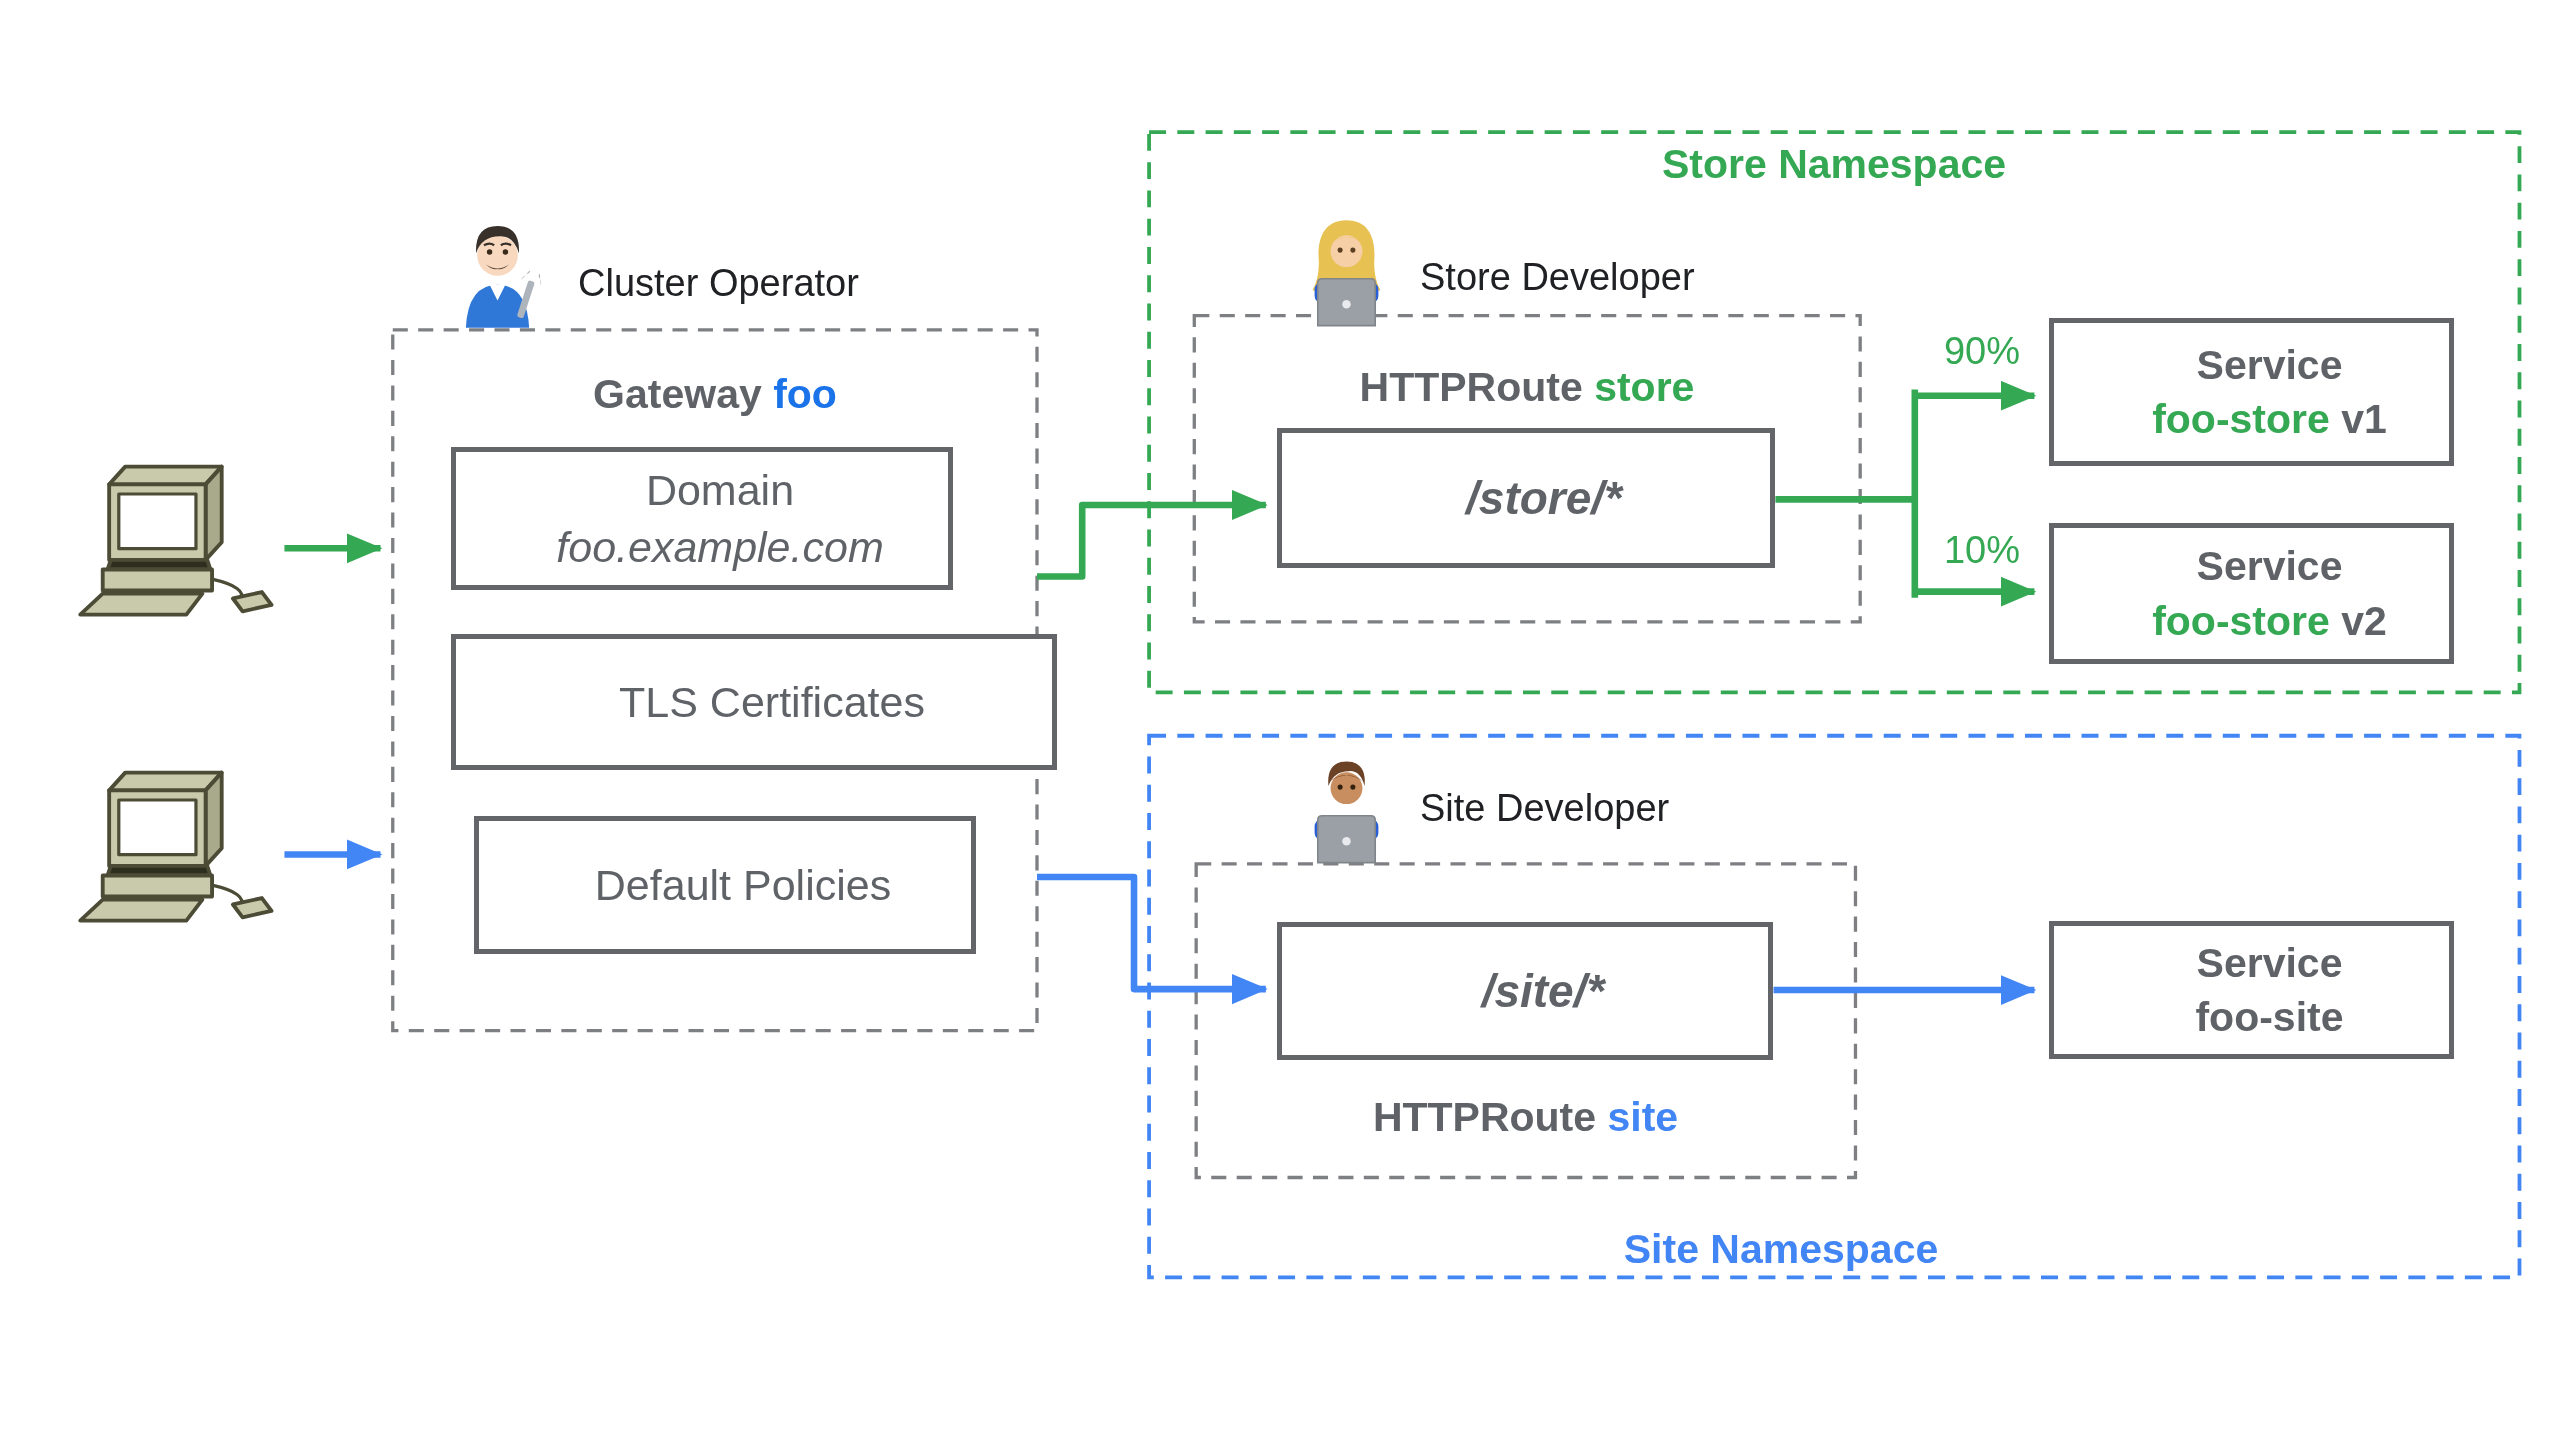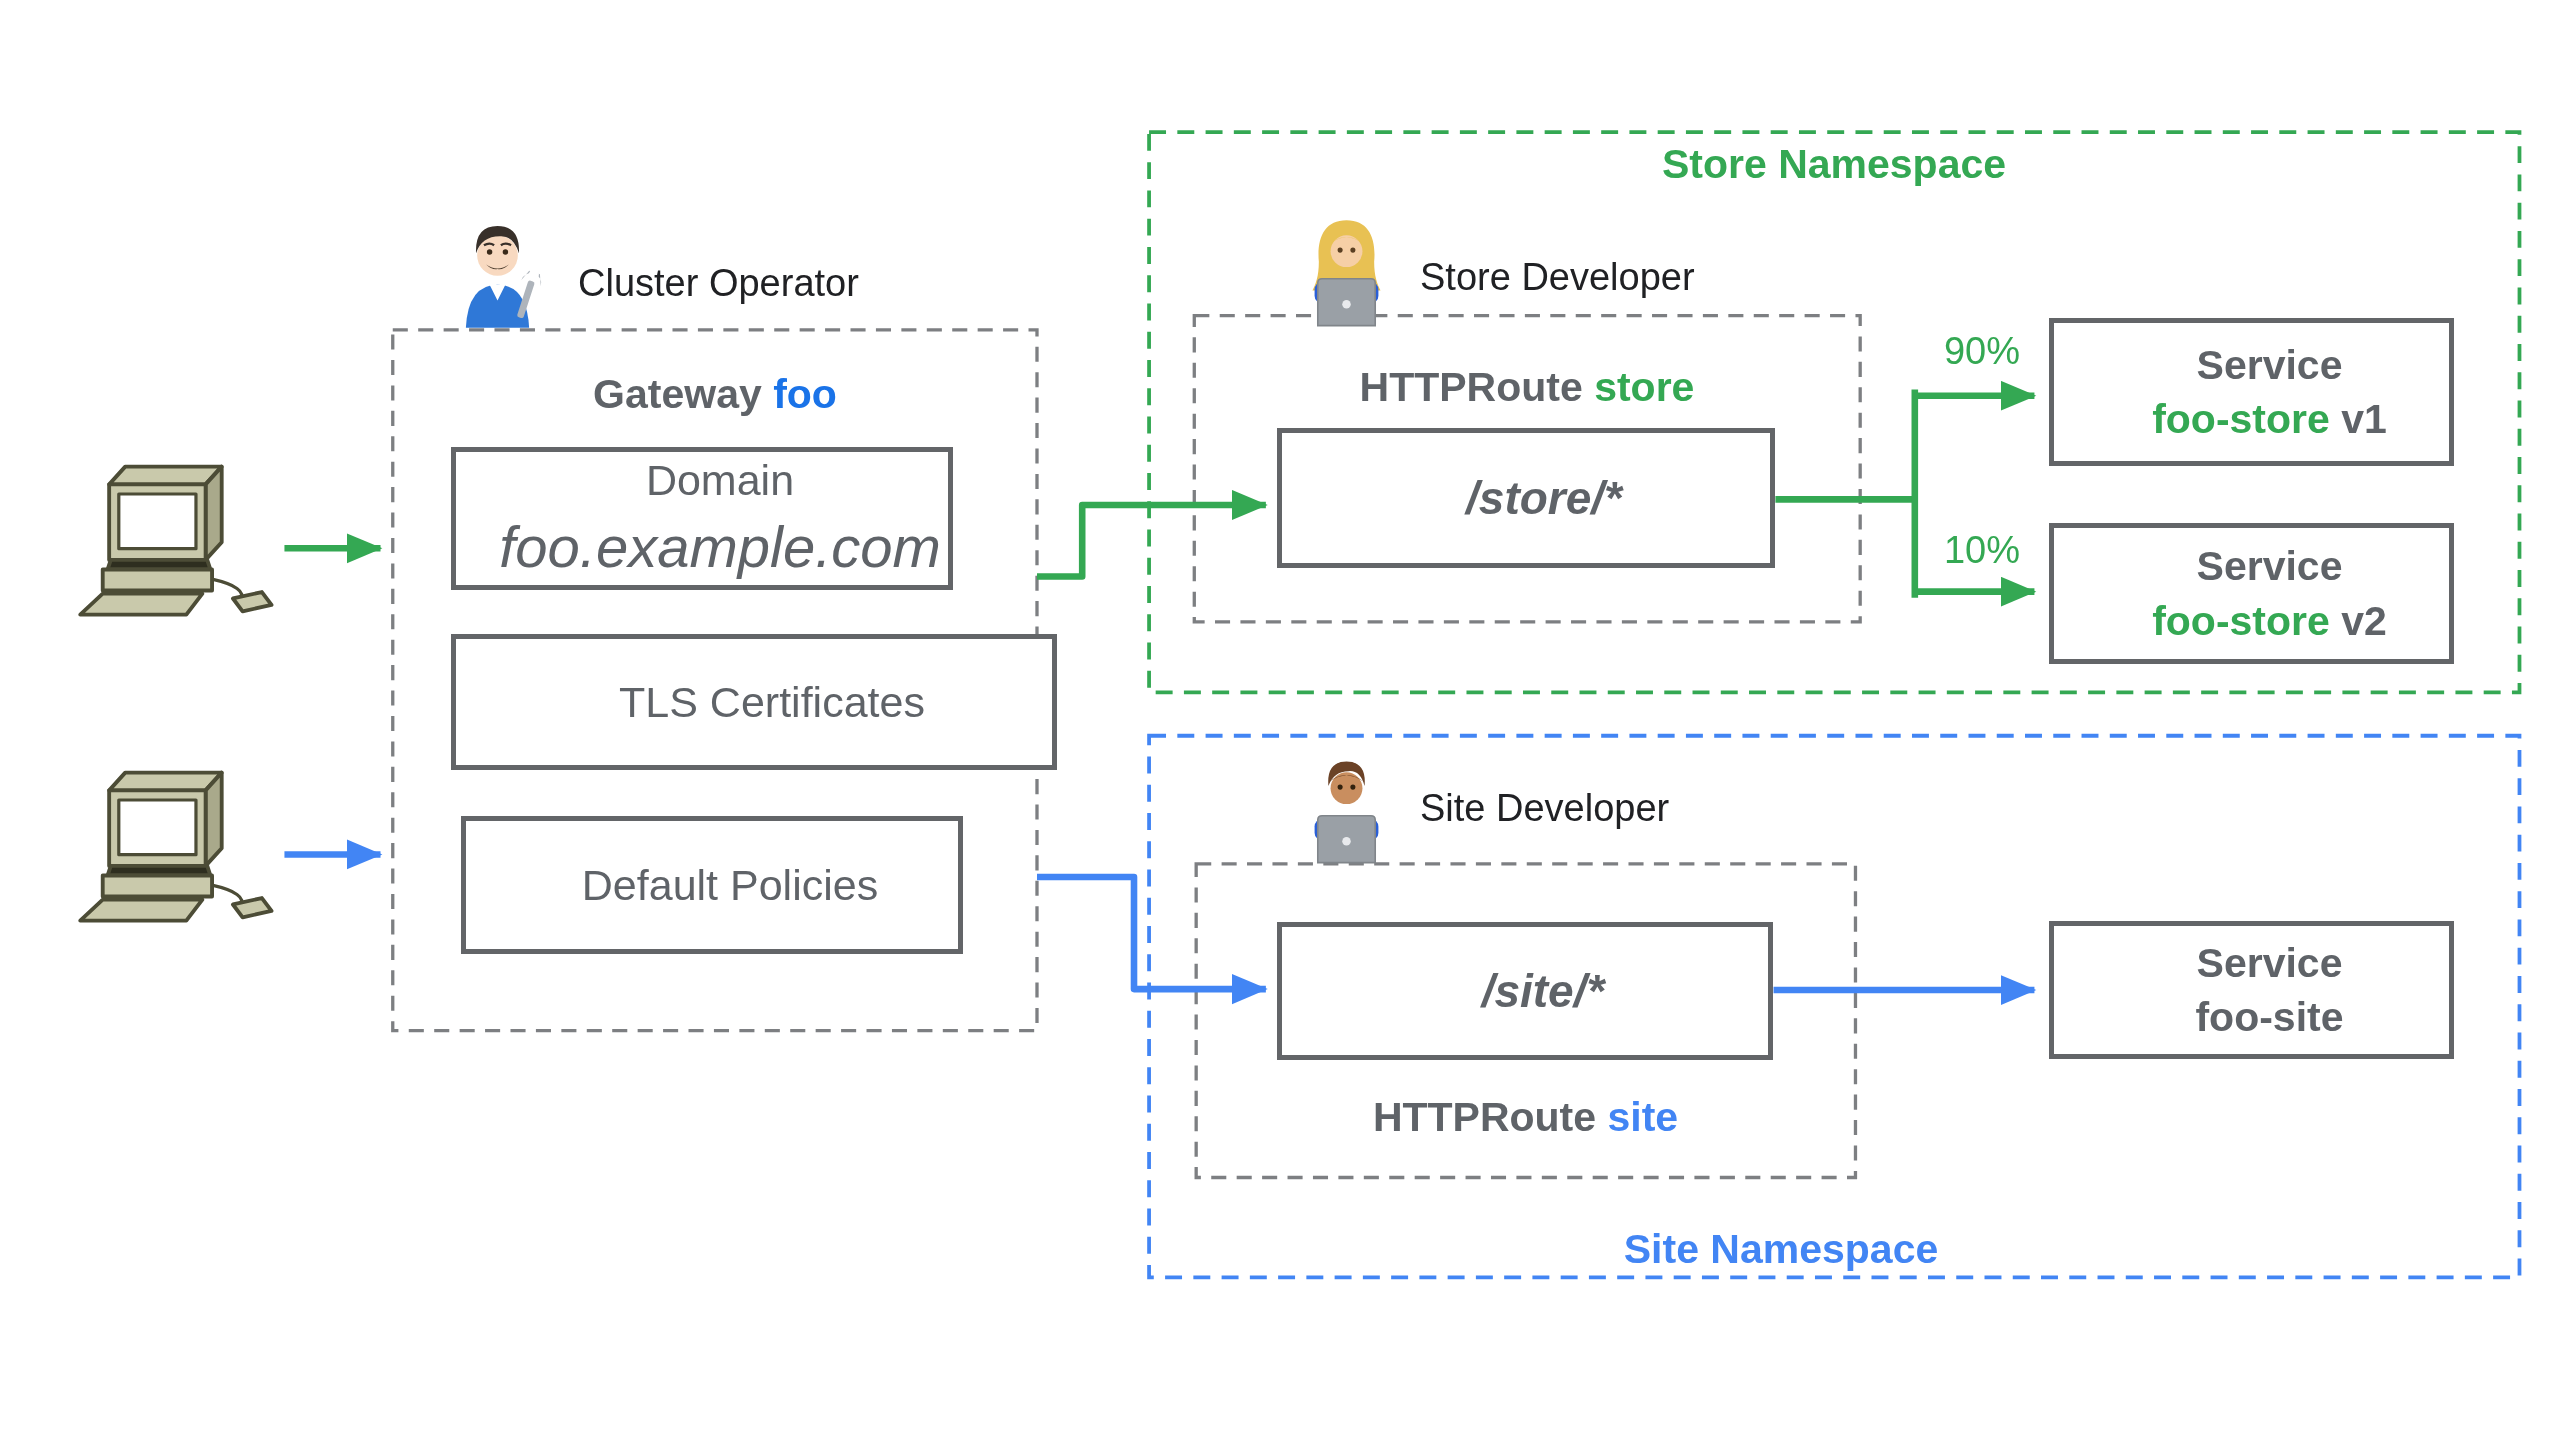--- a/index.html
+++ b/index.html
@@ -16,21 +16,21 @@
     text-align:center;line-height:1.32;padding-left:36px;
   }
   .lbl{position:absolute;z-index:2;white-space:nowrap;}
   .person-label{font-size:38px;color:#202124;}
   .title-row{position:absolute;z-index:2;text-align:center;font-weight:bold;font-size:41px;white-space:nowrap;}
   .gray{color:#5f6368;}
   .green{color:#34a853;}
   .blue{color:#4285f4;}
   .blue-dark{color:#1a73e8;}
   .box-title{font-size:43px;font-weight:normal;color:#5f6368;}
-  .box-italic{font-size:58px;font-style:italic;color:#5f6368;}
+  .box-italic{font-size:43px;font-style:italic;color:#5f6368;}
   .route-path{font-size:46px;font-weight:bold;font-style:italic;color:#5f6368;}
   .svc-line{font-size:41px;font-weight:bold;color:#5f6368;}
   .pct{position:absolute;z-index:2;font-size:38px;color:#34a853;text-align:center;}
 </style>
 </head>
 <body>
 
 <div class="canvas">
 
   <svg class="layer" width="2576" height="1431" viewBox="0 0 2735 1519">
@@ -113,21 +113,21 @@
 
   <div class="solid-box" style="left:451px;top:447px;width:502px;height:143px">
     <div class="box-title">Domain</div>
     <div class="box-italic">foo.example.com</div>
   </div>
 
   <div class="solid-box" style="left:451px;top:634px;width:606px;height:136px">
     <div class="box-title">TLS Certificates</div>
   </div>
 
-  <div class="solid-box" style="left:461px;top:816px;width:502px;height:138px">
+  <div class="solid-box" style="left:474px;top:816px;width:502px;height:138px">
     <div class="box-title">Default Policies</div>
   </div>
 
   <div class="title-row green" style="left:1149px;top:141px;width:1370px">Store Namespace</div>
 
   <svg class="icon" style="left:1293px;top:215px" width="107" height="117" viewBox="0 0 100 110">
     <path d="M50,5 C29,5 22,22 24,44 C24,58 21,65 18,71 L82,71 C79,65 76,58 76,44 C78,22 71,5 50,5 Z" fill="#e8c153"></path>
     <circle cx="50" cy="34" r="15" fill="#f6cfa6"></circle>
     <path d="M35,27 Q50,15 65,27 Q58,20 50,21 Q42,20 35,27 Z" fill="#e8c153"></path>
     <circle cx="44" cy="33" r="2.4" fill="#5b3f22"></circle>

